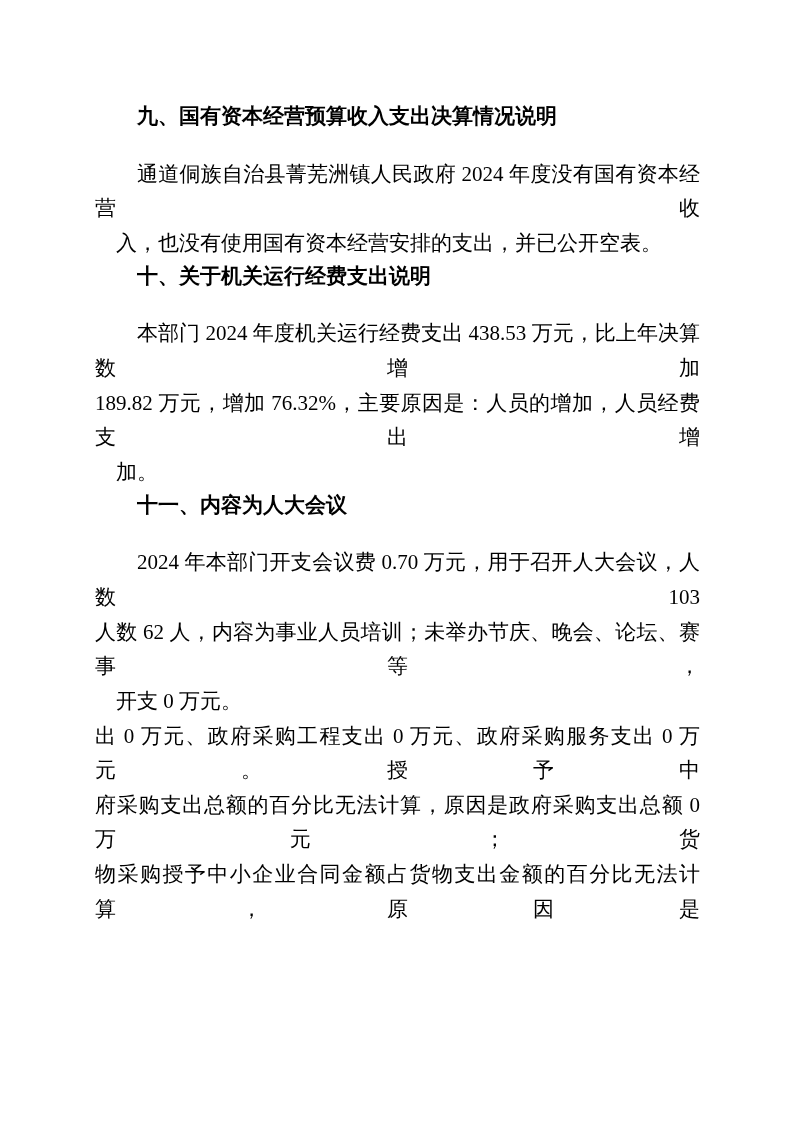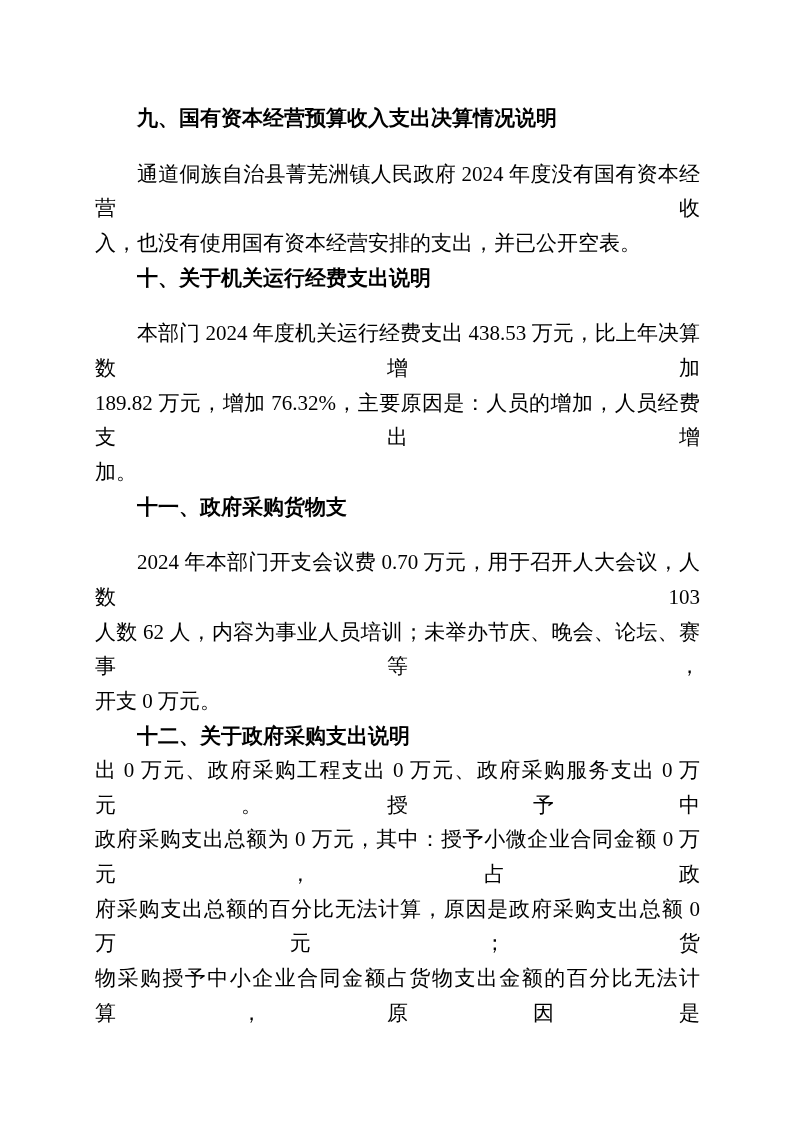--- a/index.html
+++ b/index.html
@@ -23,52 +23,51 @@
     position: absolute;
     left: 95px;
     top: 101px;
     width: 605px;
     font-family: "Liberation Serif", "DejaVu Serif", serif;
     font-size: 21px;
     line-height: 34.66px;
     color: #000000;
   }
   .heading {
-    font-family: Liberation Sans, sans-serif;
+    font-family: Liberation Mono, monospace;
     font-weight: bold;
     text-indent: 2em;
     white-space: nowrap;
   }
   .line {
     text-align: justify;
     text-align-last: justify;
   }
   .line.para-first {
     text-indent: 2em;
     margin-top: 21px;
   }
   .line.para-last {
     text-align-last: left;
+    margin-left: 21px;
   }
 </style>
 </head>
 <body>
 
 <div class="page">
   <div class="content">
       <div class="heading">九、国有资本经营预算收入支出决算情况说明</div>
       <div class="line para-first">通道侗族自治县菁芜洲镇人民政府 2024 年度没有国有资本经营收</div>
       <div class="line para-last">入，也没有使用国有资本经营安排的支出，并已公开空表。</div>
       <div class="heading">十、关于机关运行经费支出说明</div>
       <div class="line para-first">本部门 2024 年度机关运行经费支出 438.53 万元，比上年决算数增加</div>
       <div class="line">189.82 万元，增加 76.32%，主要原因是：人员的增加，人员经费支出增</div>
       <div class="line para-last">加。</div>
-      <div class="heading">十一、政府采购货物支</div>
+      <div class="heading">十一、内容为人大会议</div>
       <div class="line para-first">2024 年本部门开支会议费 0.70 万元，用于召开人大会议，人数 103</div>
       <div class="line">人数 62 人，内容为事业人员培训；未举办节庆、晚会、论坛、赛事等，</div>
       <div class="line para-last">开支 0 万元。</div>
-      <div class="heading">十二、关于政府采购支出说明</div>
       <div class="line">出 0 万元、政府采购工程支出 0 万元、政府采购服务支出 0 万元。授予中</div>
-      <div class="line">政府采购支出总额为 0 万元，其中：授予小微企业合同金额 0 万元，占政</div>
       <div class="line">府采购支出总额的百分比无法计算，原因是政府采购支出总额 0 万元；货</div>
       <div class="line">物采购授予中小企业合同金额占货物支出金额的百分比无法计算，原因是</div>
     </div>
 </div>
 
 </body></html>

